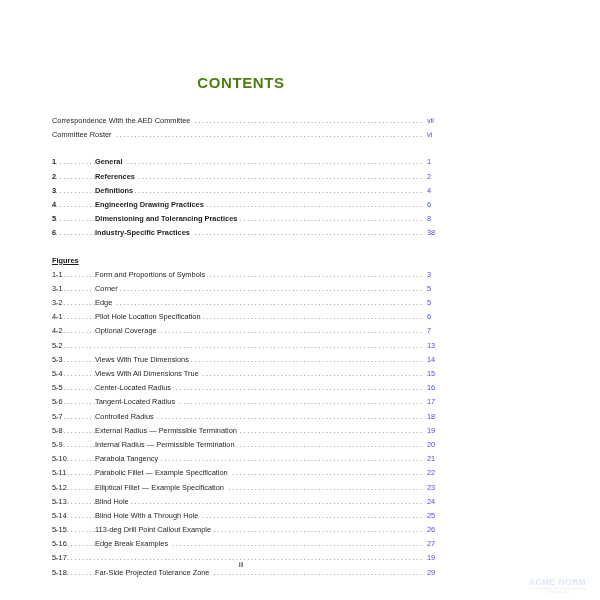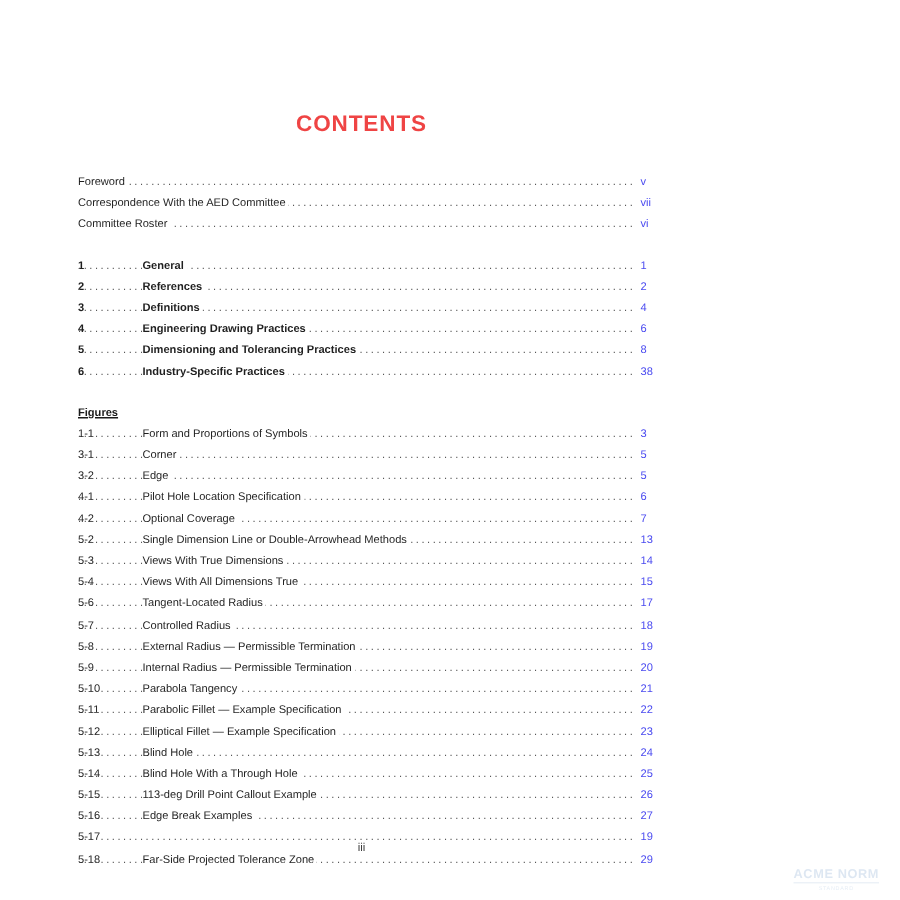--- a/index.html
+++ b/index.html
@@ -25,21 +25,21 @@
   
   .doc-title {
     position: absolute;
     top: 74px;
     left: 0;
     width: 482px;
     text-align: center;
     font-size: 15px;
     font-weight: bold;
     letter-spacing: 0.6px;
-    color: #ef4444;
+    color: #4d7c0f;
   }
 
   
   .toc {
     position: absolute;
     top: 114px;
     left: 52px;
     width: 466px;
   }
 
@@ -152,25 +152,20 @@
 
 <div id="page">
 
   <div class="doc-title">CONTENTS</div>
 
   <div class="toc">
 
     <div id="front-matter-list">
         <div class="row front">
           <span class="leader"></span>
-          <span class="lbl">Foreword</span>
-          <span class="pg">v</span>
-        </div>
-        <div class="row front">
-          <span class="leader"></span>
           <span class="lbl">Correspondence With the AED Committee</span>
           <span class="pg">vii</span>
         </div>
         <div class="row front">
           <span class="leader"></span>
           <span class="lbl">Committee Roster</span>
           <span class="pg">vi</span>
         </div>
       </div>
 
@@ -246,34 +241,39 @@
         </div>
         <div class="row fig">
           <span class="num">4-2</span>
           <span class="leader"></span>
           <span class="lbl">Optional Coverage</span>
           <span class="pg">7</span>
         </div>
         <div class="row fig">
           <span class="num">5-2</span>
           <span class="leader"></span>
-          <span class="lbl">Single Dimension Line or Double-Arrowhead Methods</span>
           <span class="pg">13</span>
         </div>
         <div class="row fig">
           <span class="num">5-3</span>
           <span class="leader"></span>
           <span class="lbl">Views With True Dimensions</span>
           <span class="pg">14</span>
         </div>
         <div class="row fig">
           <span class="num">5-4</span>
           <span class="leader"></span>
           <span class="lbl">Views With All Dimensions True</span>
           <span class="pg">15</span>
+        </div>
+        <div class="row fig">
+          <span class="num">5-5</span>
+          <span class="leader"></span>
+          <span class="lbl">Center-Located Radius</span>
+          <span class="pg">16</span>
         </div>
         <div class="row fig">
           <span class="num">5-6</span>
           <span class="leader"></span>
           <span class="lbl">Tangent-Located Radius</span>
           <span class="pg">17</span>
         </div>
         <div class="row fig">
           <span class="num">5-7</span>
           <span class="leader"></span>

